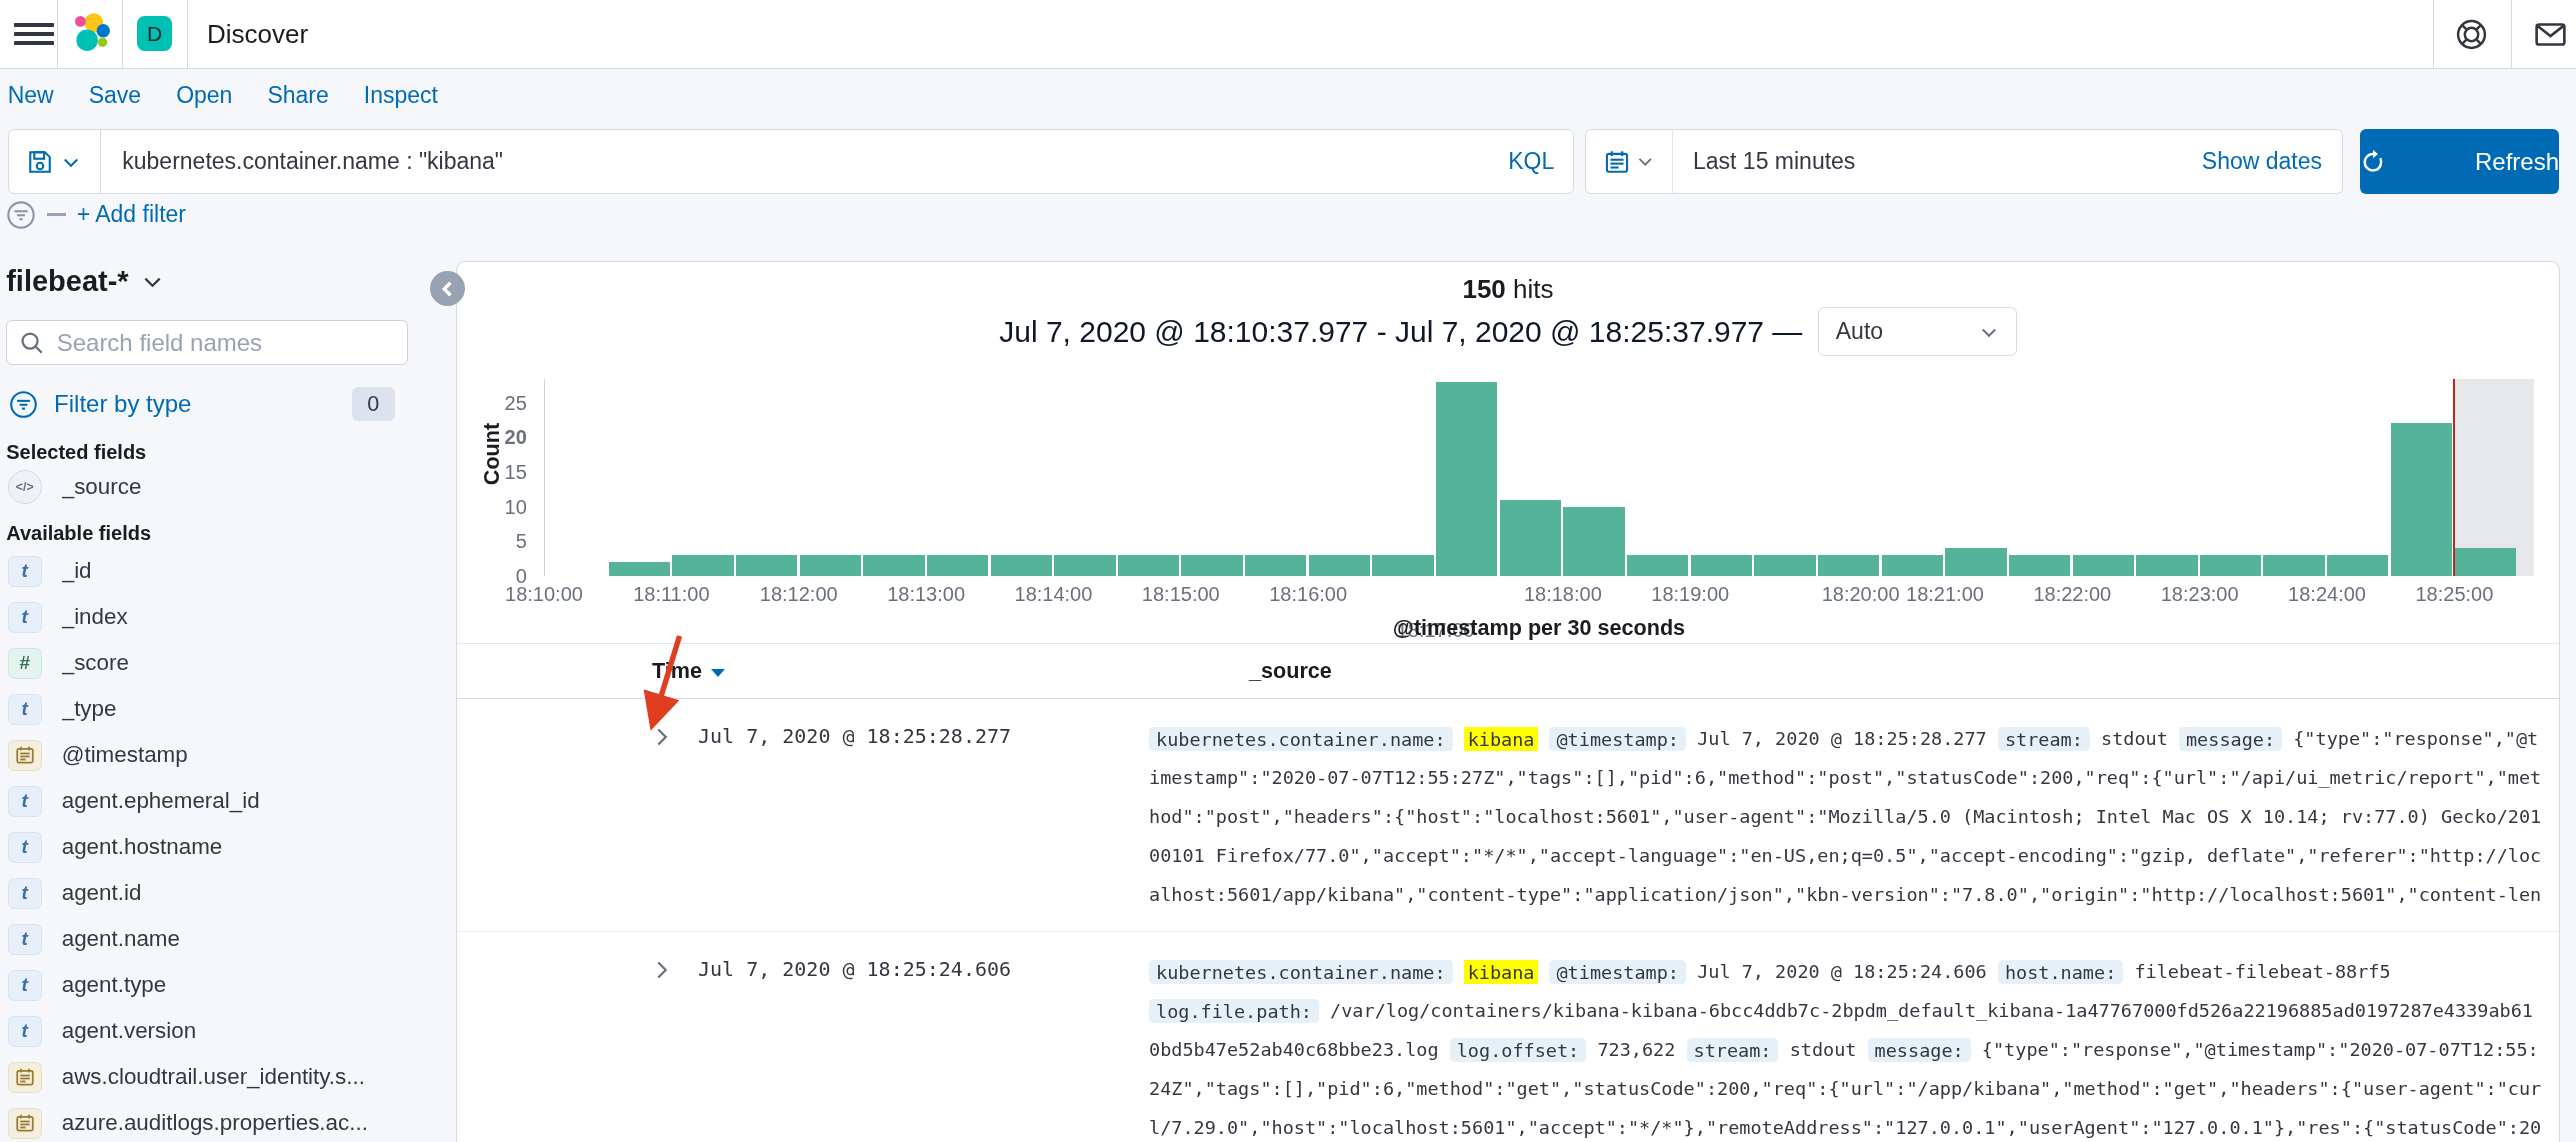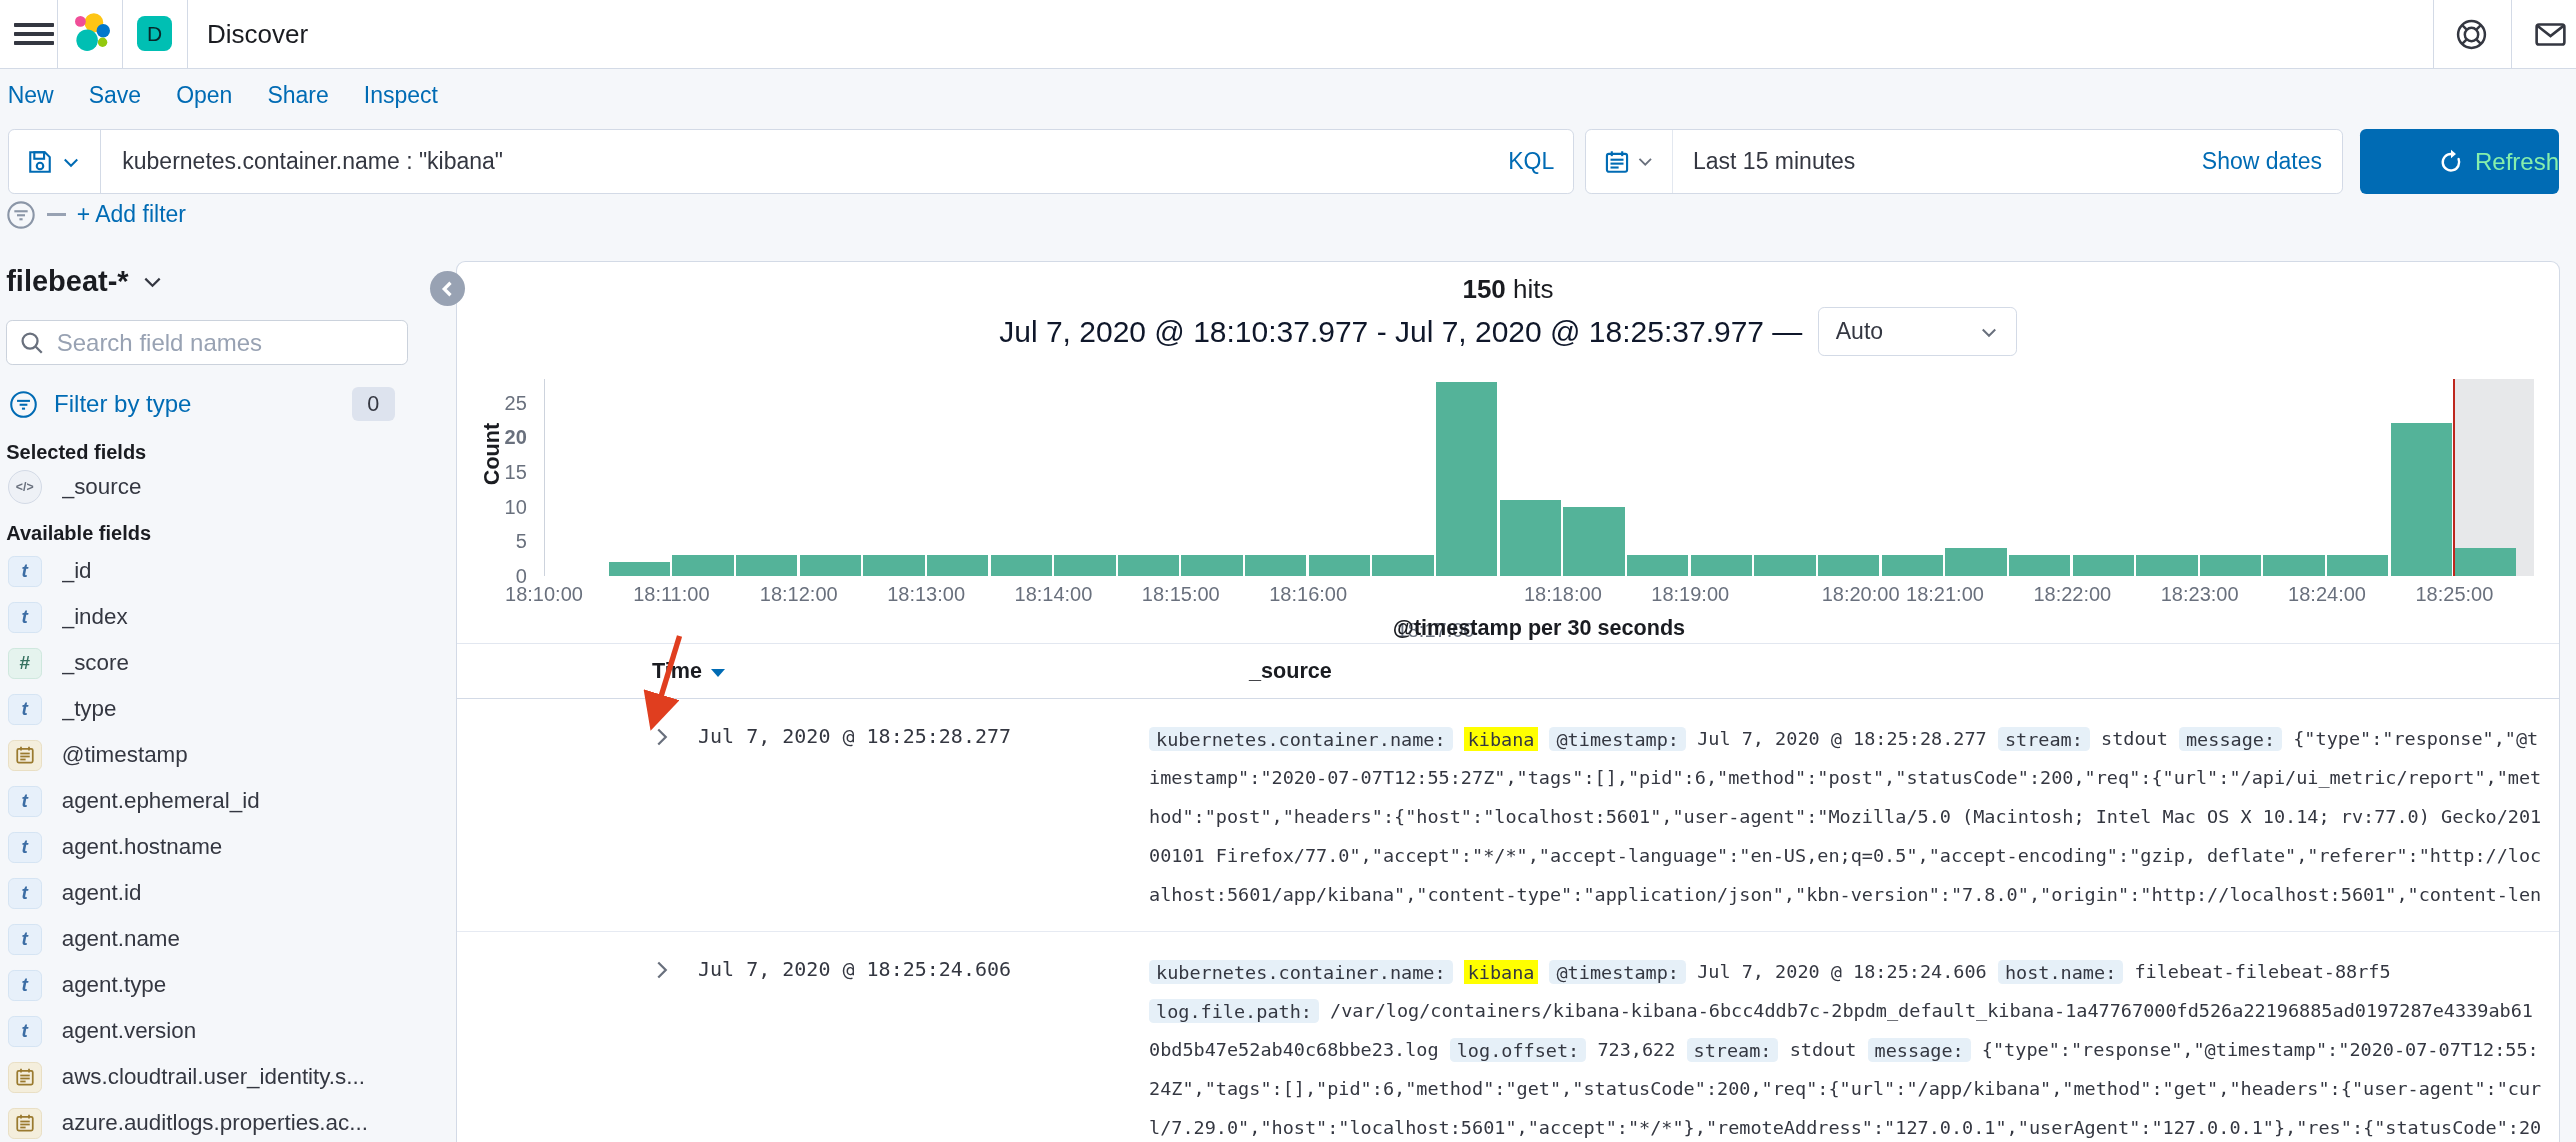--- a/index.html
+++ b/index.html
@@ -19,21 +19,21 @@
   .menu-row{position:absolute;left:7.7px;top:82px;display:flex;gap:35px}
   .menu-link{font-size:23px;color:#006BB4;cursor:pointer}
   .querybox{position:absolute;left:7.7px;top:129px;width:1566px;height:65px;background:#fff;border:0.8px solid #D3DAE6;border-radius:6.2px;display:flex;align-items:center;box-sizing:border-box}
   .qsave{width:91px;height:100%;border-right:0.8px solid #D3DAE6;display:flex;align-items:center;justify-content:center;gap:7.7px;cursor:pointer}
   .qtext{flex:1;border:0;outline:0;background:transparent;font-size:23px;color:#343741;padding:0 0 0 21.6px;font-family:"Liberation Sans",sans-serif}
   .kql{padding:0 18.5px;font-size:23px;color:#006BB4;cursor:pointer}
   .datebox{position:absolute;left:1585px;top:129px;width:758px;height:65px;background:#fff;border:0.8px solid #D3DAE6;border-radius:6.2px;display:flex;align-items:center;box-sizing:border-box}
   .dp-cal{width:86px;height:100%;border-right:0.8px solid #E3E8F0;display:flex;align-items:center;justify-content:center;gap:6.2px;cursor:pointer}
   .dp-range{flex:1;padding-left:20px;font-size:23px;color:#343741;cursor:pointer}
   .dp-show{padding-right:20px;font-size:23px;color:#006BB4;cursor:pointer}
-  .refresh-btn{position:absolute;left:2360px;top:129px;width:199px;height:65px;background:#006BB4;border-radius:6.2px;color:#86efac;font-size:24px;display:flex;align-items:center;justify-content:flex-end;gap:10.8px;cursor:pointer}
+  .refresh-btn{position:absolute;left:2360px;top:129px;width:199px;height:65px;background:#006BB4;border-radius:6.2px;color:#ffffff;font-size:24px;display:flex;align-items:center;justify-content:space-between;gap:10.8px;cursor:pointer}
   .filter-row{position:absolute;left:4.6px;top:197px;height:35px;display:flex;align-items:center;gap:10.8px}
   .fdash{width:18.5px;height:2.3px;background:#98A2B3}
   .addfilter{font-size:23px;color:#006BB4;cursor:pointer}
 
   
   .sidebar{position:absolute;left:0;top:254px;width:452px;bottom:0}
   .idx-title{position:absolute;left:6.2px;top:10.8px;font-size:29px;font-weight:bold;color:#1A1C21;display:flex;align-items:center;gap:12.3px;cursor:pointer}
   .fsearch{position:absolute;left:6.2px;top:66px;width:402px;height:45px;background:#fff;border:0.8px solid #CBD2DC;border-radius:6.2px;display:flex;align-items:center;box-sizing:border-box}
   .fsearch input{border:0;outline:0;flex:1;font-size:24px;color:#343741;background:transparent;font-family:"Liberation Sans",sans-serif}
   .fsearch input::placeholder{color:#98A2B3}

